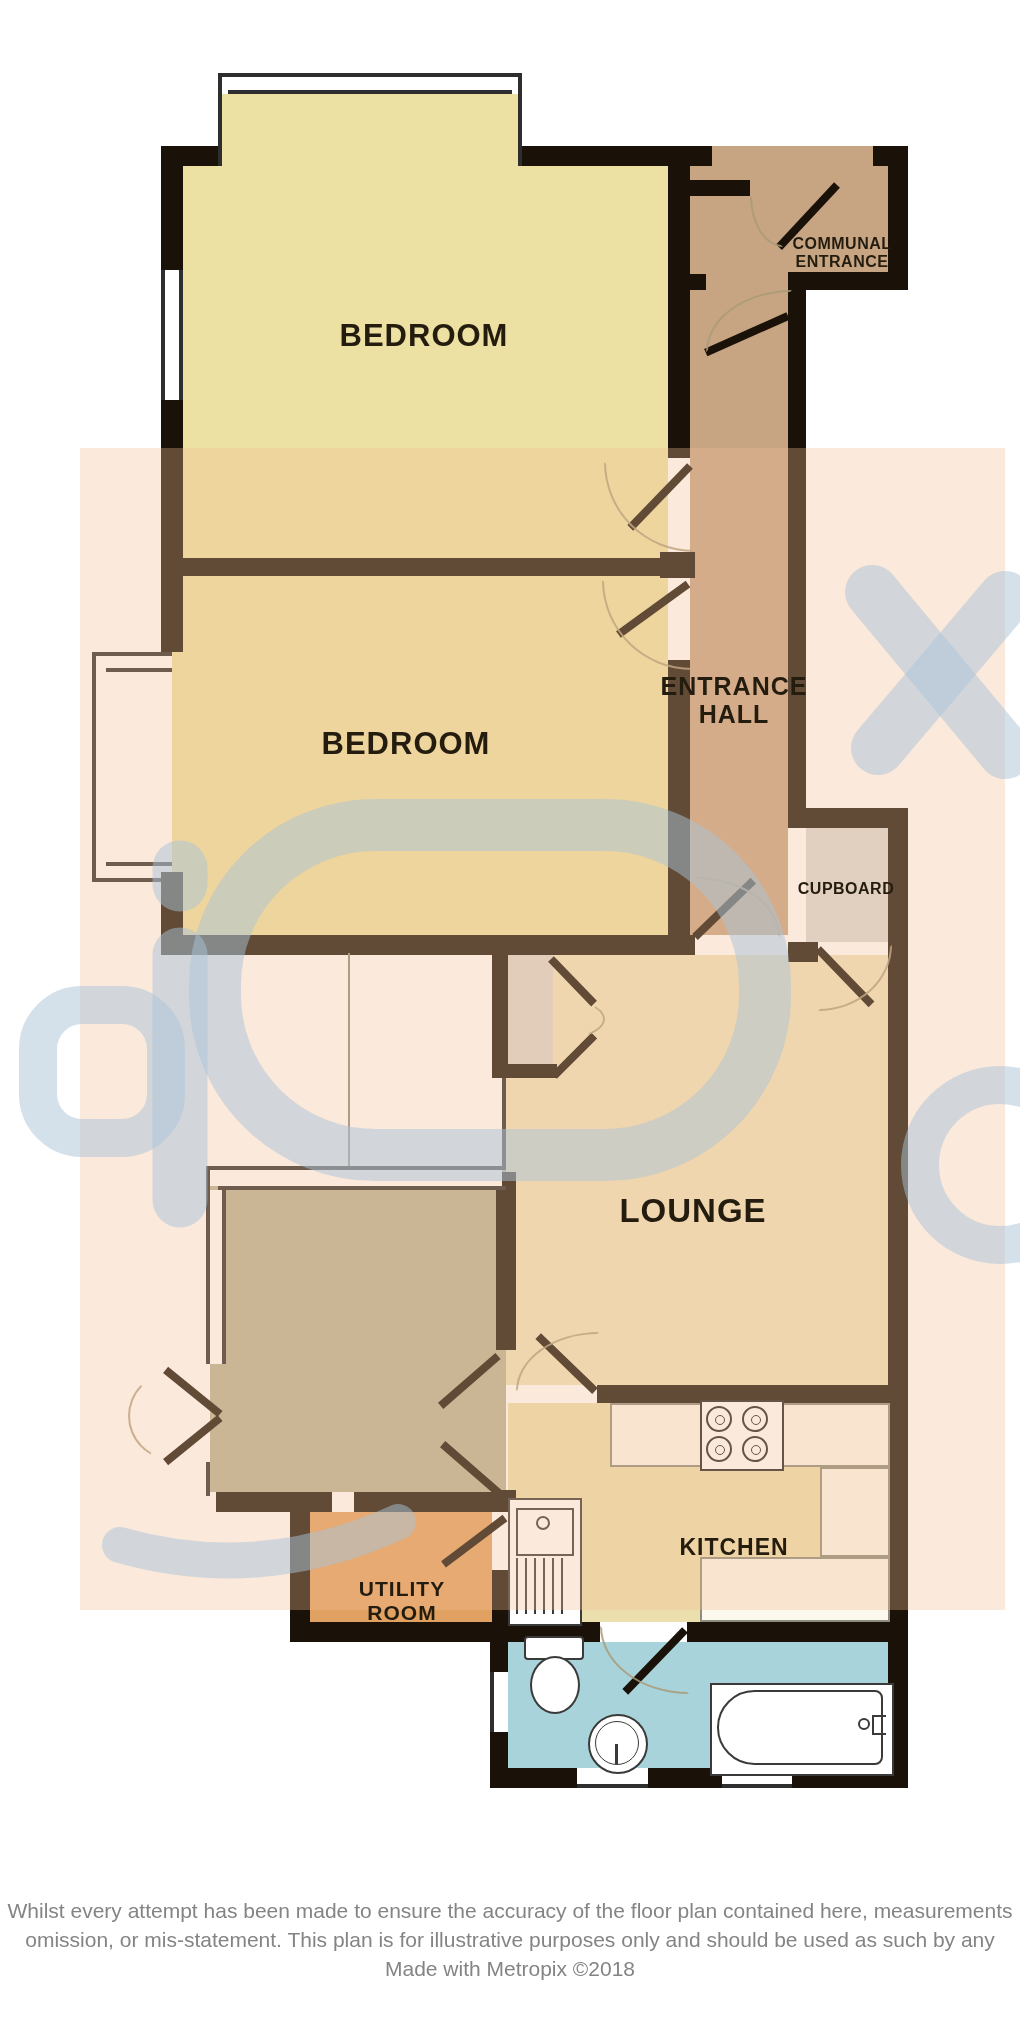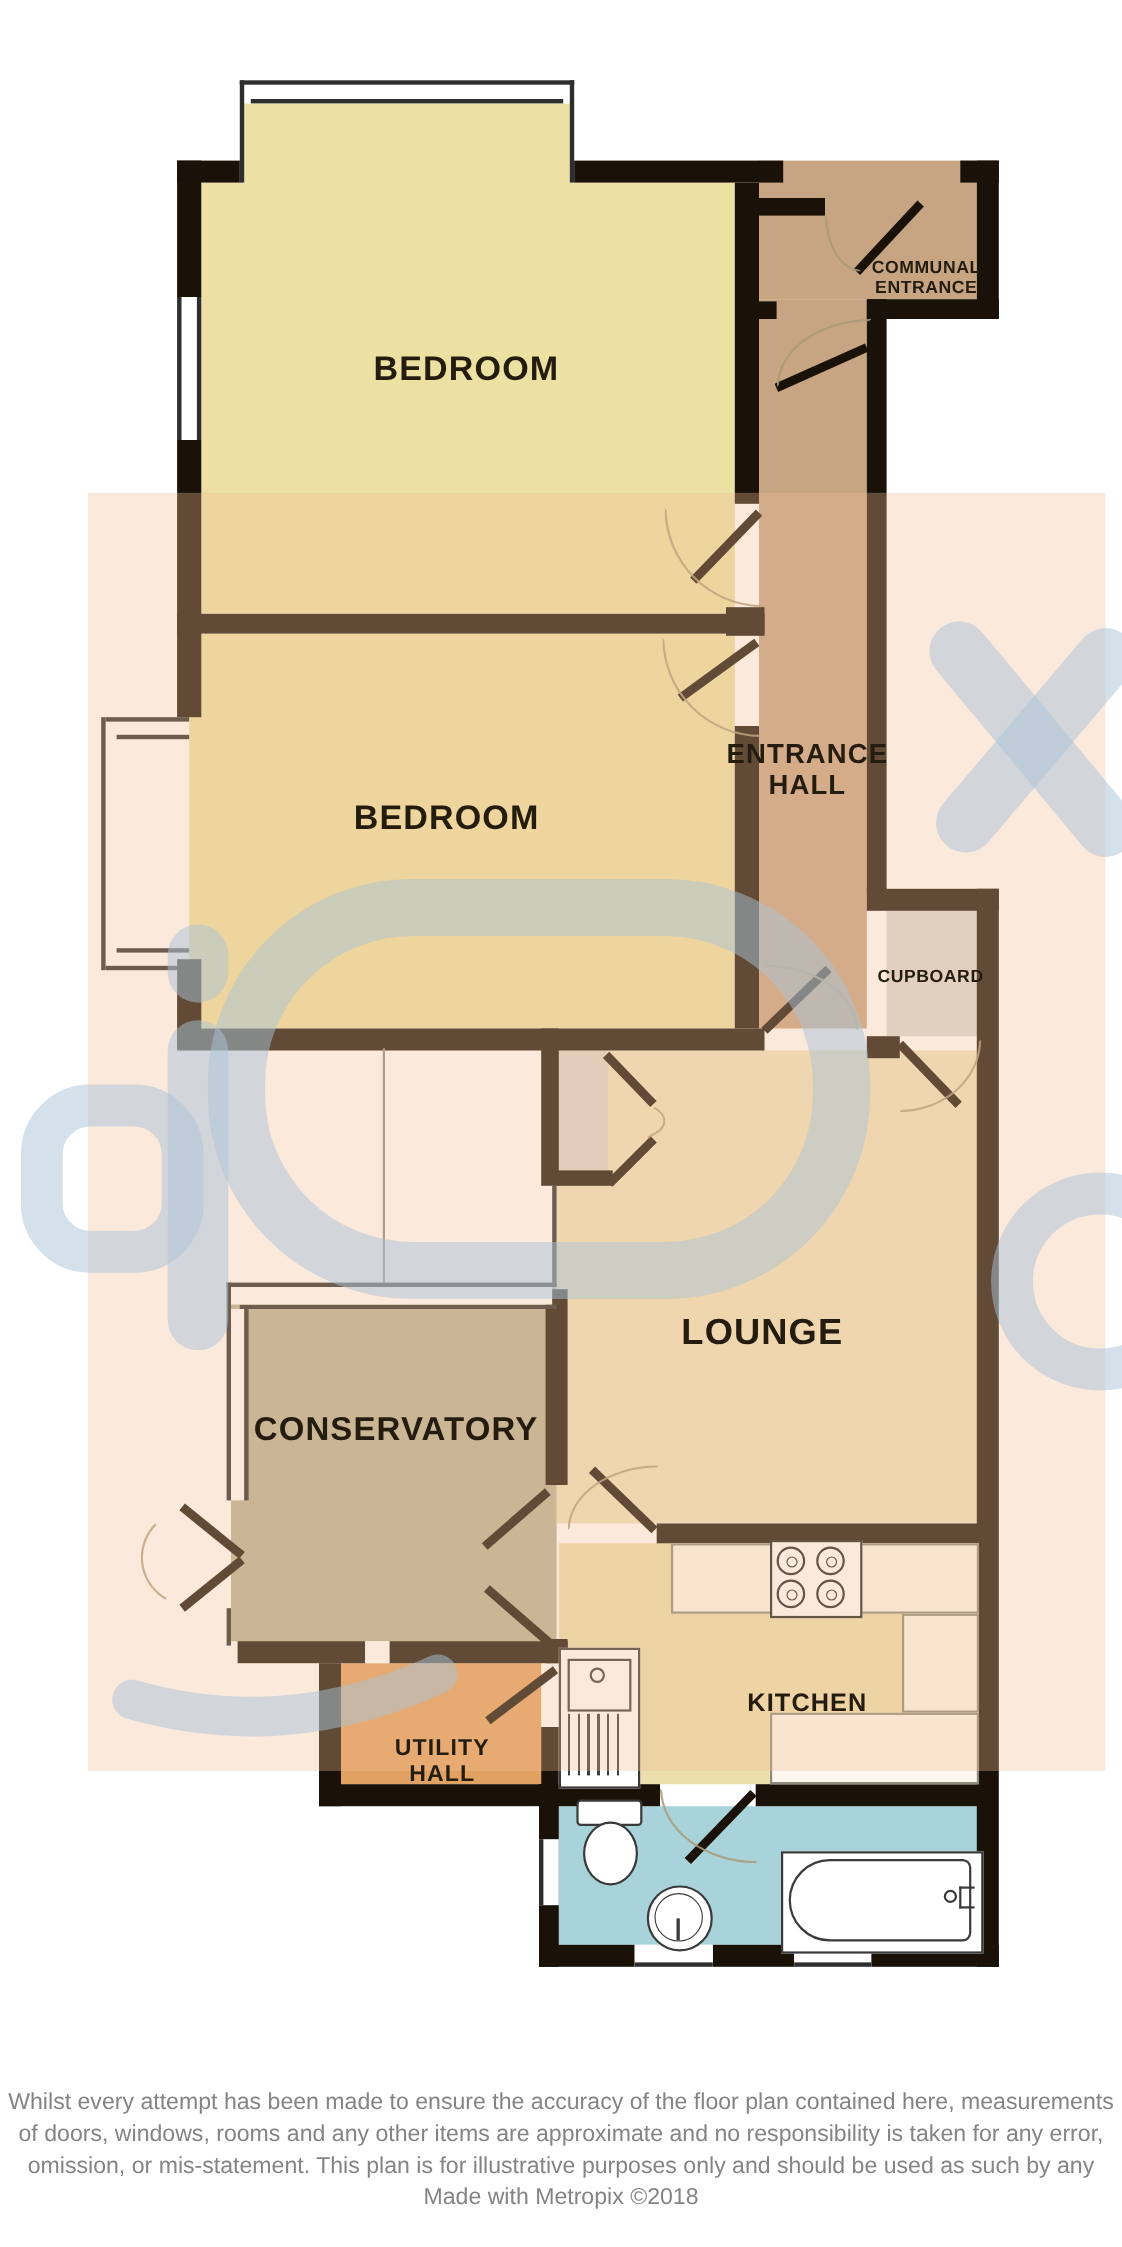--- a/index.html
+++ b/index.html
@@ -186,25 +186,23 @@
   </svg>
 
   <div class="label" style="left:424px;top:336px;font-size:31px;">BEDROOM</div>
   <div class="label" style="left:842px;top:253px;font-size:16px;letter-spacing:0.5px;">COMMUNAL
 ENTRANCE</div>
   <div class="label" style="left:406px;top:744px;font-size:31px;">BEDROOM</div>
   <div class="label" style="left:734px;top:700px;font-size:25px;">ENTRANCE
 HALL</div>
   <div class="label" style="left:846px;top:889px;font-size:16px;letter-spacing:0.5px;">CUPBOARD</div>
   <div class="label" style="left:693px;top:1211px;font-size:33px;">LOUNGE</div>
-  <div class="label" style="left:360px;top:1300px;font-size:30px;">CONSERVATORY</div>
   <div class="label" style="left:402px;top:1601px;font-size:21px;">UTILITY
-HALL</div>
+ROOM</div>
   <div class="label" style="left:734px;top:1548px;font-size:23px;">KITCHEN</div>
 
   <div class="disc">
     <span>Whilst every attempt has been made to ensure the accuracy of the floor plan contained here, measurements</span>
-    <span>of doors, windows, rooms and any other items are approximate and no responsibility is taken for any error,</span>
     <span>omission, or mis-statement. This plan is for illustrative purposes only and should be used as such by any</span>
     <span>Made with Metropix ©2018</span>
   </div>
 
 </div>
 
 </body></html>

